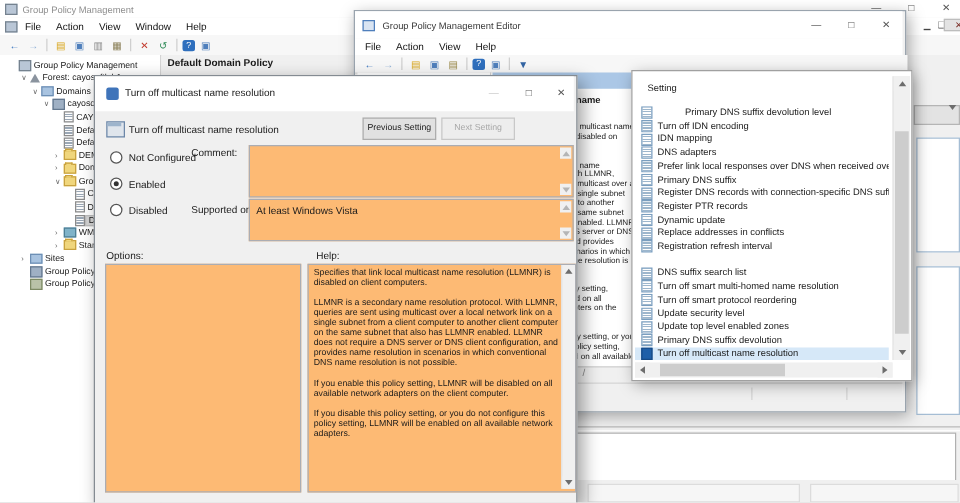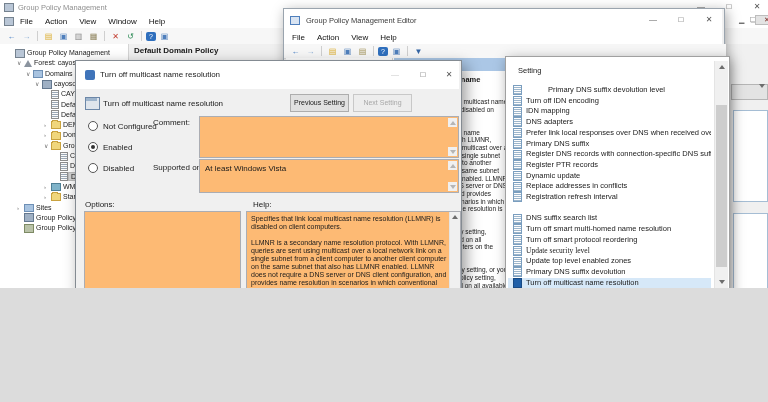--- a/index.html
+++ b/index.html
@@ -1,16 +1,16 @@
 <!DOCTYPE html>
 <html><head>
 <meta charset="utf-8">
 <style>
   html,body{margin:0;padding:0;background:#dcdcdc;}
-  #screen{position:relative;width:768px;height:288px;overflow:hidden;
+  #screen{position:relative;width:768px;height:402px;overflow:hidden;
     font-family:"Liberation Sans",sans-serif;background:#f0f0f0;color:#1a1a1a;
     -webkit-font-smoothing:antialiased;}
   .abs{position:absolute;}
   .win{position:absolute;background:#f0f0f0;}
   .shadow{box-shadow:2px 3px 12px rgba(0,0,0,.35);}
   .tbar{background:#ffffff;display:flex;align-items:center;}
   .wc{width:22px;text-align:center;font-size:8px;color:#555;cursor:default;line-height:12px;}
   .menurow{background:#ffffff;display:flex;align-items:center;font-size:8px;color:#111;}
   .menurow span{margin-right:0;padding:0 6px;}
   .toolrow{background:#f7f7f7;display:flex;align-items:center;border-bottom:1px solid #d9d9d9;}
@@ -280,21 +280,21 @@
           <span>DNS suffix search list</span>
         </div>
         <div class="srow" style="top: 167.1px;">
           <span class="si"></span>
           <span>Turn off smart multi-homed name resolution</span>
         </div>
         <div class="srow" style="top: 177.8px;">
           <span class="si"></span>
           <span>Turn off smart protocol reordering</span>
         </div>
-        <div class="srow" style="top: 188.5px; font-family: Liberation Serif, serif;">
+        <div class="srow" style="top: 188.5px;">
           <span class="si"></span>
           <span>Update security level</span>
         </div>
         <div class="srow" style="top: 199.2px;">
           <span class="si"></span>
           <span>Update top level enabled zones</span>
         </div>
         <div class="srow" style="top: 209.9px;">
           <span class="si"></span>
           <span>Primary DNS suffix devolution</span>

